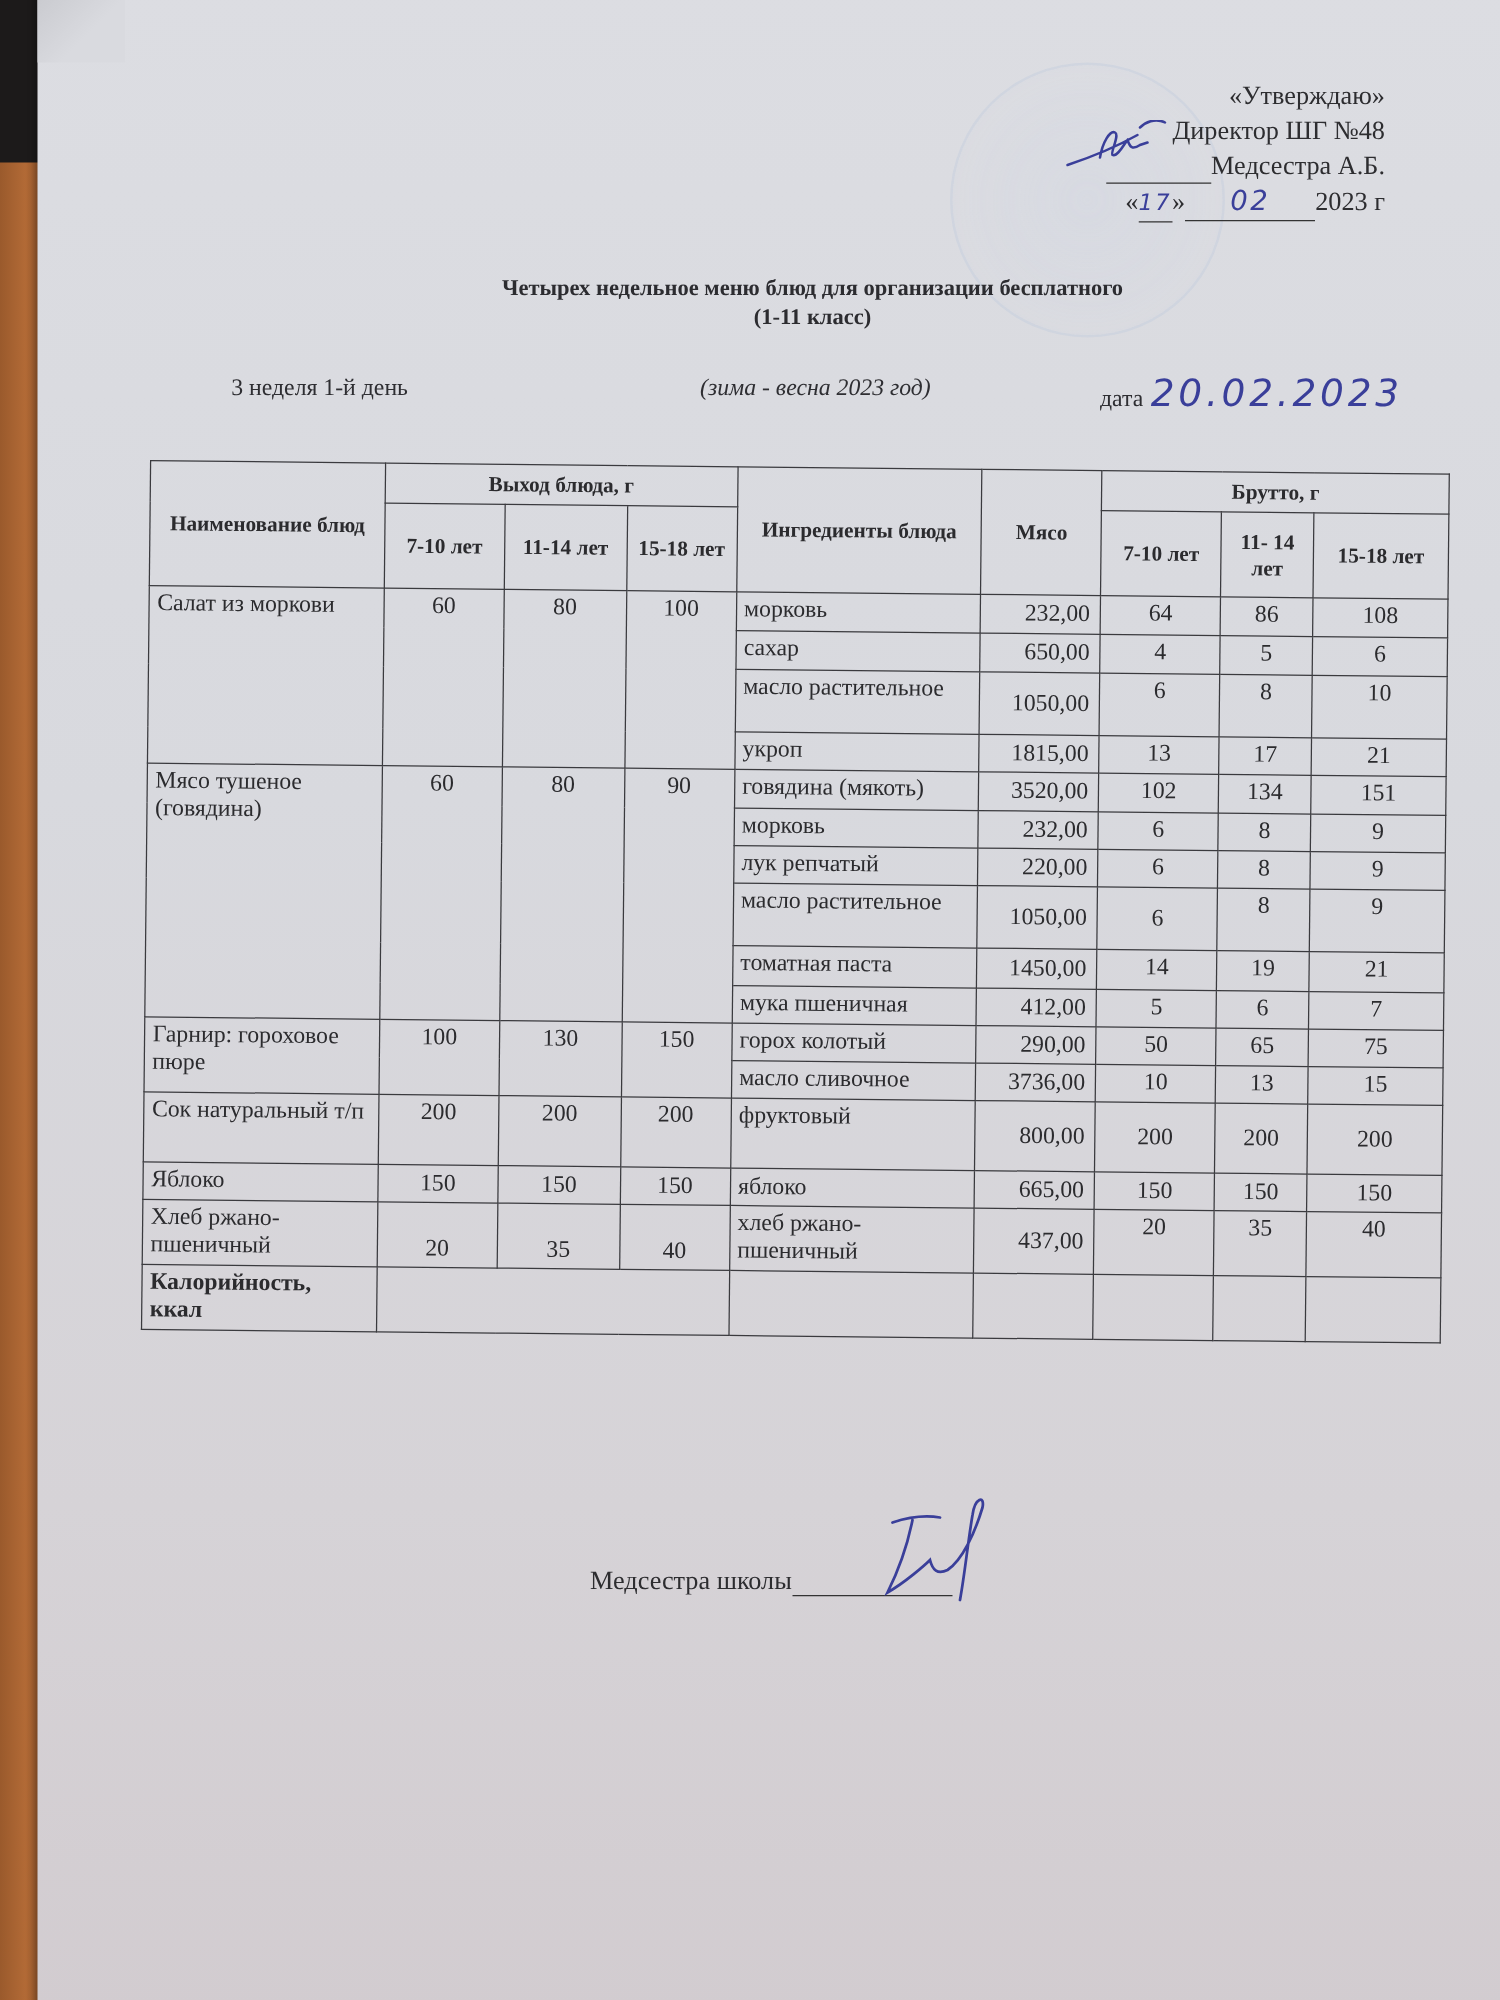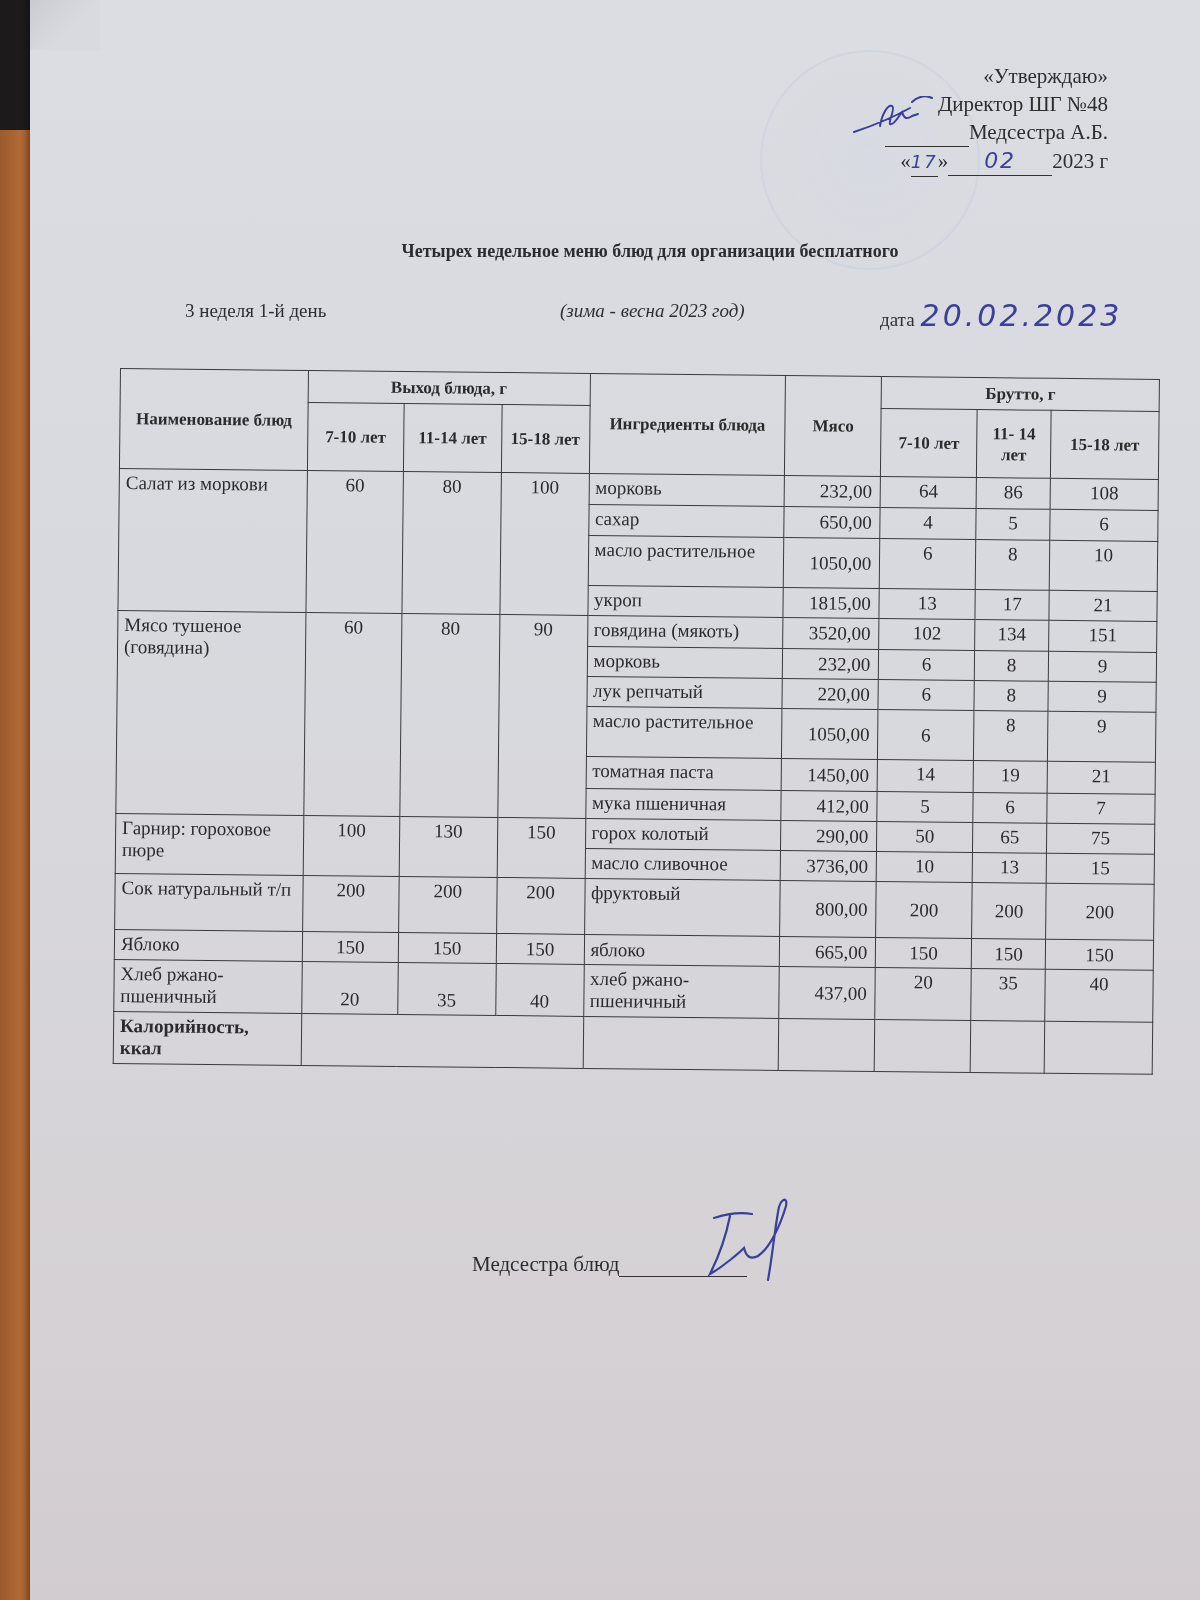--- a/index.html
+++ b/index.html
@@ -41,21 +41,21 @@
     .hand {
       font-family: "DejaVu Sans", sans-serif; font-style: italic;
       color: #3a3f9a; letter-spacing: 2px;
     }
     .sig-director {
       position: absolute; left: 852px; top: 96px; width: 90px; height: 40px;
     }
 
     
     .title {
-      position: absolute; left: 150px; top: 240px; width: 1000px; text-align: center;
+      position: absolute; left: 150px; top: 219px; width: 1000px; text-align: center;
       font-weight: bold; font-size: 18px; line-height: 23px; color: #2c2c30;
     }
     .subline {
       position: absolute; top: 300px; font-size: 19px; color: #2e2e32;
     }
     .sub-week { left: 185px; }
     .sub-season { left: 560px; font-style: italic; }
     .sub-date { left: 880px; top: 298px; }
     .sub-date .hand { font-size: 30px; letter-spacing: 3px; margin-left: 6px; }
 
@@ -105,20 +105,21 @@
   <div>
     <span>«</span><span class="uline hand" style="font-size:18px;">17</span><span>»</span><span class="uline hand" style="width:104px;text-align:center;font-size:22px;">02</span><span>2023 г</span>
   </div>
 </div>
 <svg class="sig-director" viewBox="0 0 90 40">
   <path d="M2 36 C20 30, 40 22, 58 12 M28 30 C30 18, 36 8, 40 10 C44 12, 36 26, 38 28 C42 30, 48 18, 50 16 C52 22, 54 24, 60 20 L66 18 M60 6 C64 2, 72 -2, 80 2" stroke="#3a3f9a" stroke-width="2" fill="none" stroke-linecap="round"></path>
 </svg>
 
 <div class="title">
   <div>Четырех недельное меню блюд для организации бесплатного</div>
+  <div>(1-11 класс)</div>
 </div>
 
 <div class="subline sub-week">3 неделя 1-й день</div>
 <div class="subline sub-season">(зима - весна 2023 год)</div>
 <div class="subline sub-date">
   <span>дата</span><span class="hand">20.02.2023</span>
 </div>
 
 <table class="menu-table">
   <colgroup>
@@ -292,17 +293,17 @@
       <td></td>
       <td></td>
       <td></td>
       <td></td>
       <td></td>
     </tr>
   </tbody>
 </table>
 
 <div class="nurse">
-  <span>Медсестра блюд</span><span class="line"></span>
+  <span>Медсестра школы</span><span class="line"></span>
 </div>
 <svg class="sig-nurse" viewBox="0 0 110 90">
   <path d="M14 22 C26 18, 40 16, 52 18 M30 20 C26 40, 18 62, 10 78 C24 70, 40 56, 44 52 C46 60, 50 64, 58 60 C70 52, 80 30, 86 10 C88 0, 80 2, 78 16 C74 40, 72 62, 68 84" stroke="#3a3f9a" stroke-width="2.2" fill="none" stroke-linecap="round"></path>
 </svg>
 
 </body></html>

